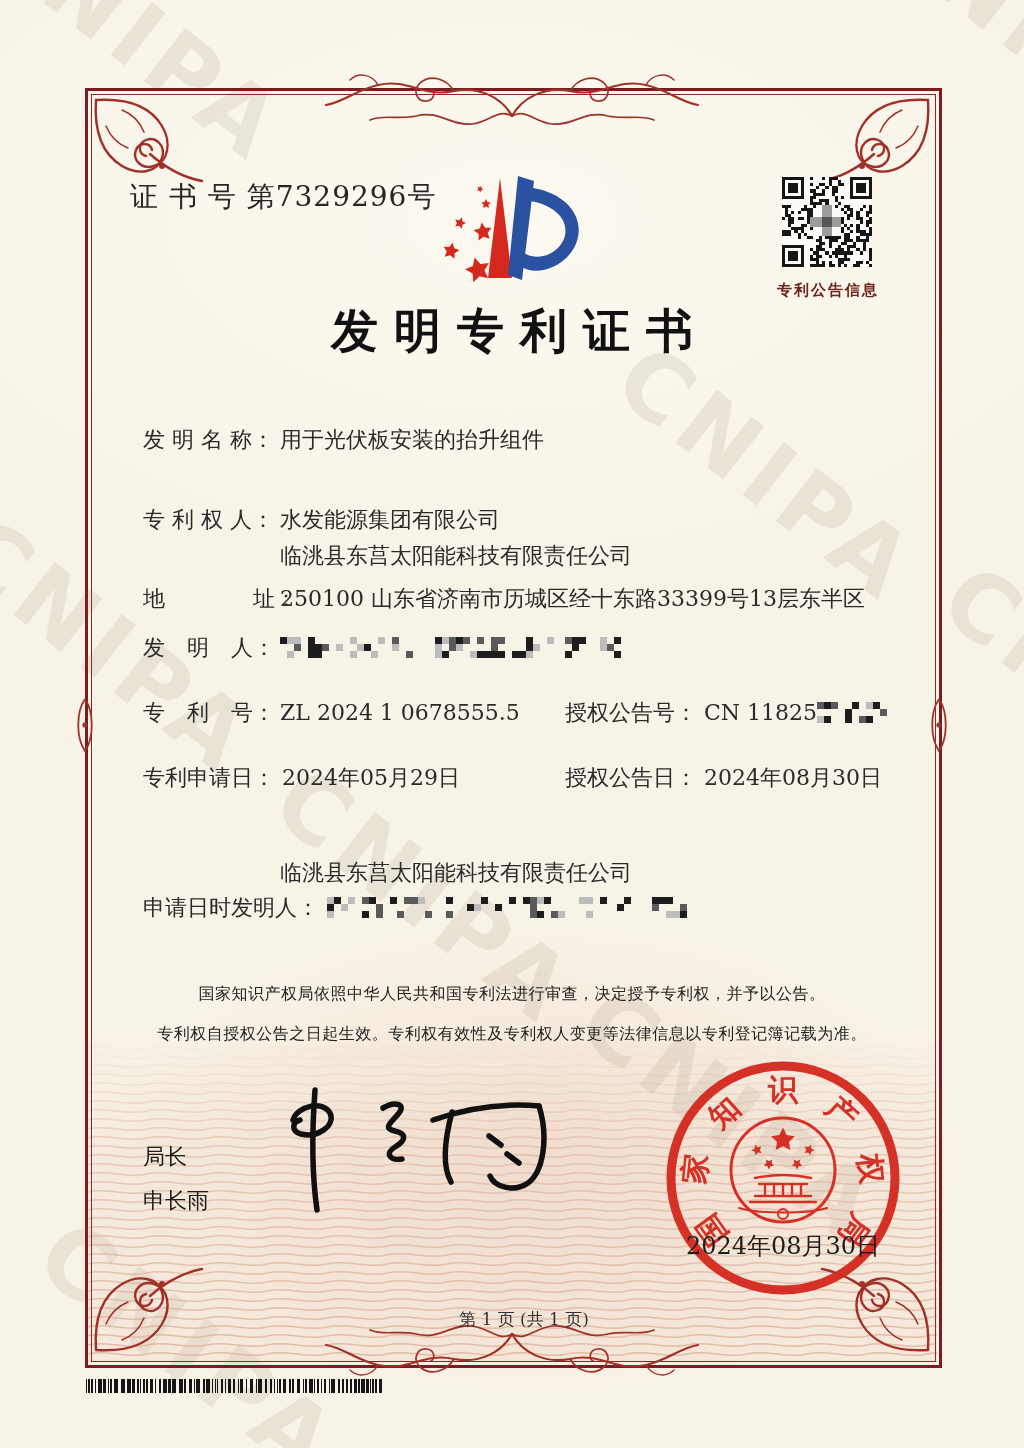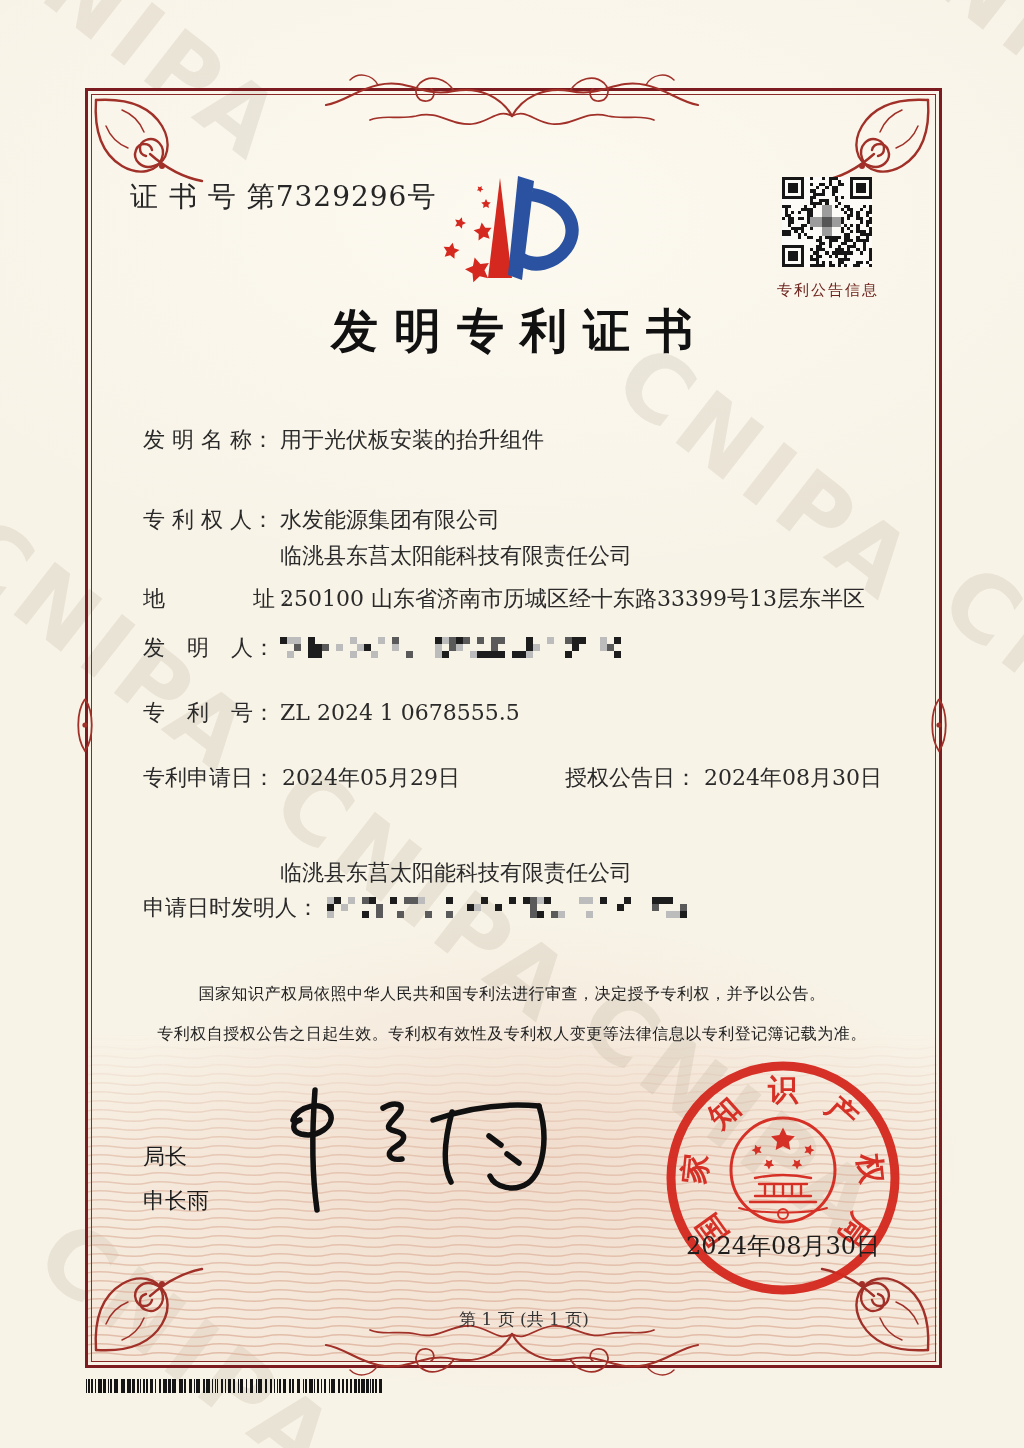--- a/index.html
+++ b/index.html
@@ -15,21 +15,21 @@
     position:absolute;font-family:"DejaVu Sans","Liberation Sans",sans-serif;
     font-weight:700;font-size:92px;letter-spacing:8px;color:rgba(158,140,118,.16);
     transform:rotate(38deg);white-space:nowrap;pointer-events:none;user-select:none;
   }
   .frame{position:absolute;left:85px;top:88px;width:851px;height:1274px;border:3px solid #7c1b20;}
   .frame::before{content:"";position:absolute;inset:3px;border:1px solid #8a2a28;}
   .cert-no{position:absolute;left:130px;top:178px;font-size:28px;letter-spacing:1px;}
   .logo{position:absolute;left:438px;top:166px;}
   .qr-wrap{position:absolute;left:782px;top:177px;width:90px;height:90px;background:#fcfbf7;}
   .qr-caption{position:absolute;left:762px;top:281px;width:132px;text-align:center;
-    font-size:15px;color:#6e241d;letter-spacing:2px;font-weight:400;}
+    font-size:15px;color:#6e241d;letter-spacing:2px;font-weight:700;}
   .title{position:absolute;left:0;top:300px;width:100%;text-align:center;
     font-size:47px;font-weight:700;letter-spacing:16px;text-indent:16px;color:#111;}
   .row{position:absolute;left:143px;font-size:22px;white-space:nowrap;color:#2a2a2a;}
   .lab{display:inline-block;width:137px;}
   .lab-wide{display:inline-block;margin-right:8px;}
   .rcol{position:absolute;left:422px;top:0;}
   .r-name{top:425px}.r-patentee{top:505px}.r-cont1{top:541px;left:280px}
   .r-address{top:584px}.r-inventor{top:633px}.r-patent{top:698px}.r-dates{top:763px}
   .r-applicant{top:822px}.r-cont2{top:858px;left:280px}.r-appinv{top:893px}
   svg.mosaic{vertical-align:-3px;margin-right:10px;}
@@ -463,20 +463,38 @@
         <rect x="7" y="8" width="7" height="7" fill="#1d1d1d"></rect>
         <rect x="35" y="8" width="7" height="7" fill="#bcbcbc"></rect>
         <rect x="42" y="8" width="7" height="7" fill="#5a5a5a"></rect>
         <rect x="0" y="15" width="7" height="7" fill="#1d1d1d"></rect>
         <rect x="49" y="15" width="7" height="7" fill="#1d1d1d"></rect>
       </svg>
   </div>
 
   <div class="row r-patent">
     <span class="lab">专　利　号：</span><span>ZL 2024 1 0678555.5</span>
+    <span class="rcol">
+      <span>授权公告号：</span>
+      <span>CN 11825</span><svg class="mosaic" width="70" height="22" shape-rendering="crispEdges">
+          <rect x="0" y="1" width="7" height="7" fill="#5a5a5a"></rect>
+          <rect x="7" y="1" width="7" height="7" fill="#1d1d1d"></rect>
+          <rect x="14" y="1" width="7" height="7" fill="#5a5a5a"></rect>
+          <rect x="35" y="1" width="7" height="7" fill="#1d1d1d"></rect>
+          <rect x="49" y="1" width="7" height="7" fill="#bcbcbc"></rect>
+          <rect x="56" y="1" width="7" height="7" fill="#1d1d1d"></rect>
+          <rect x="28" y="8" width="7" height="7" fill="#1d1d1d"></rect>
+          <rect x="63" y="8" width="7" height="7" fill="#5a5a5a"></rect>
+          <rect x="0" y="15" width="7" height="7" fill="#bcbcbc"></rect>
+          <rect x="7" y="15" width="7" height="7" fill="#1d1d1d"></rect>
+          <rect x="28" y="15" width="7" height="7" fill="#1d1d1d"></rect>
+          <rect x="42" y="15" width="7" height="7" fill="#5a5a5a"></rect>
+          <rect x="49" y="15" width="7" height="7" fill="#1d1d1d"></rect>
+        </svg>
+    </span>
   </div>
 
   <div class="row r-dates">
     <span>专利申请日：</span>
     <span>2024年05月29日</span>
     <span class="rcol">
       <span>授权公告日：</span>
       <span>2024年08月30日</span>
     </span>
   </div>

